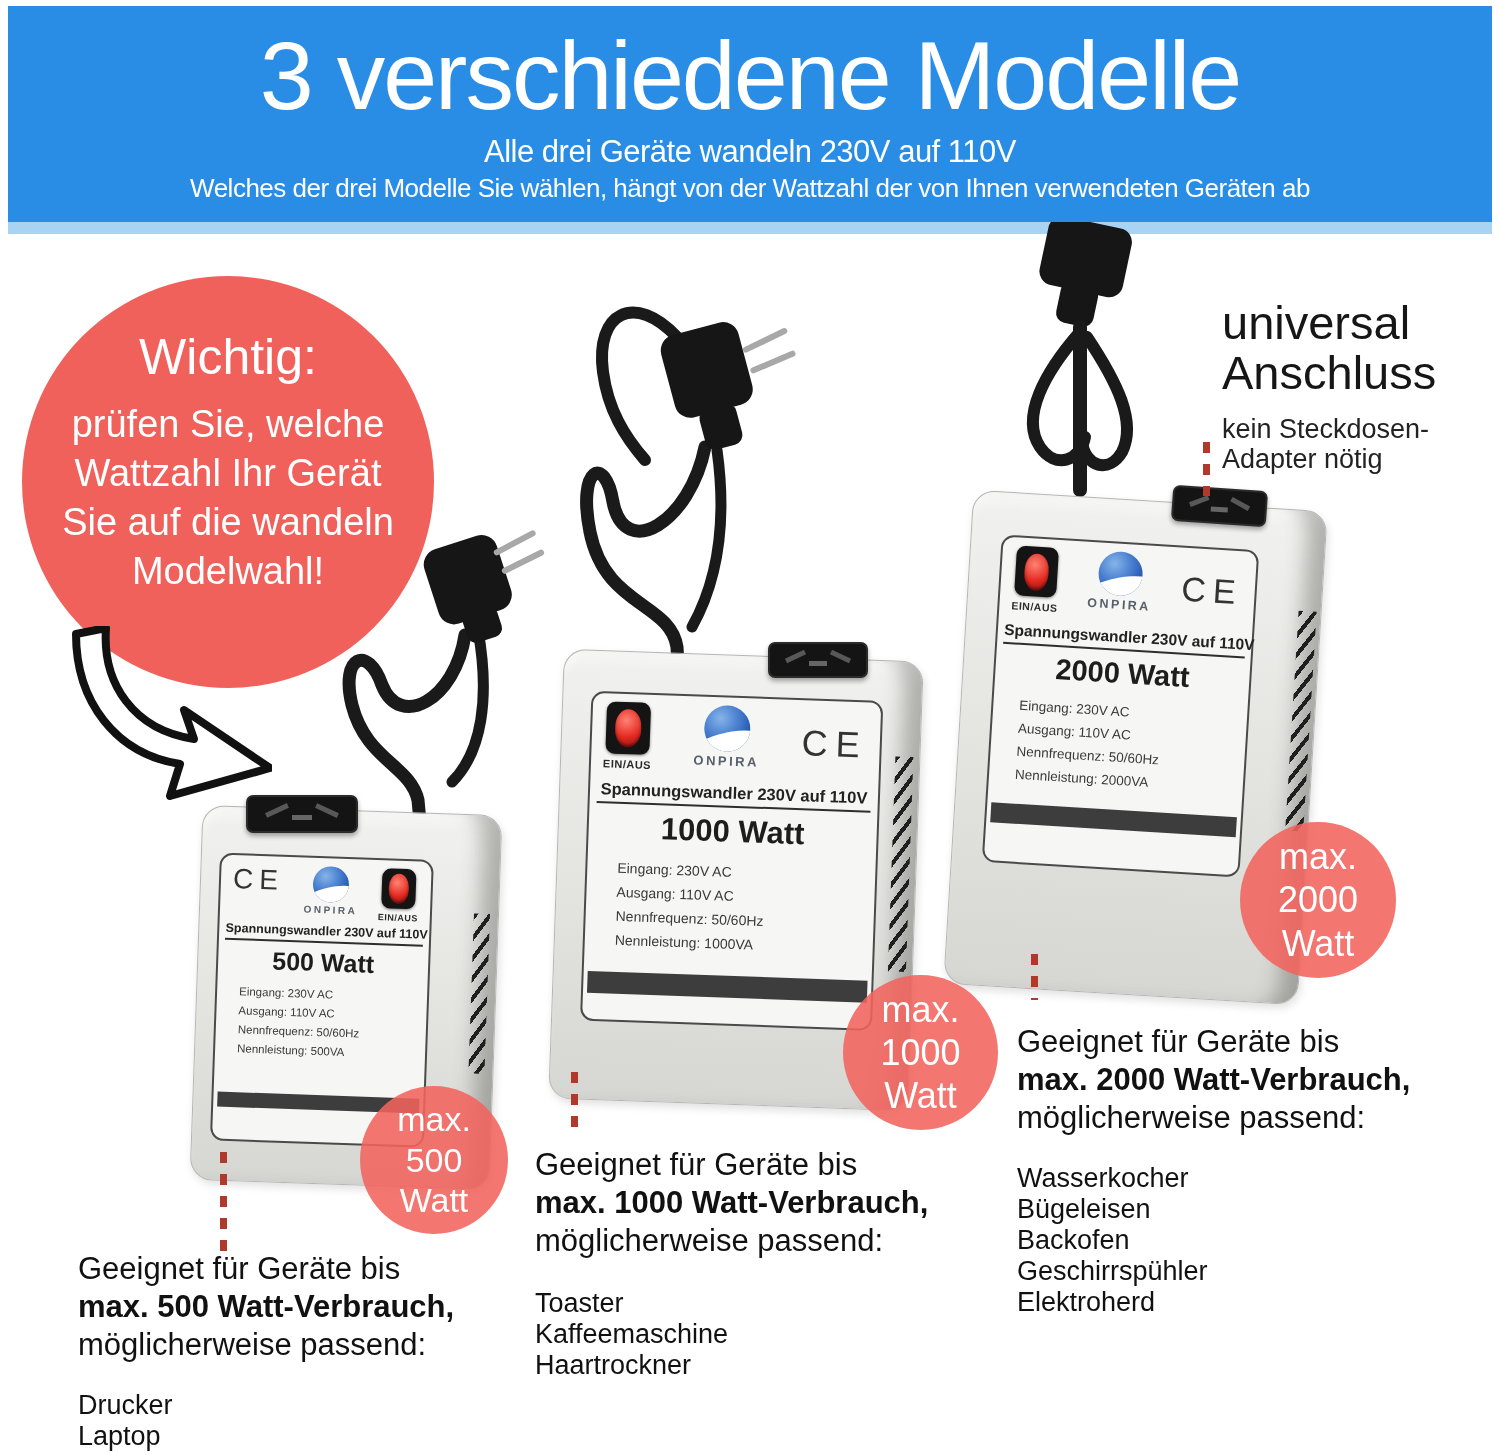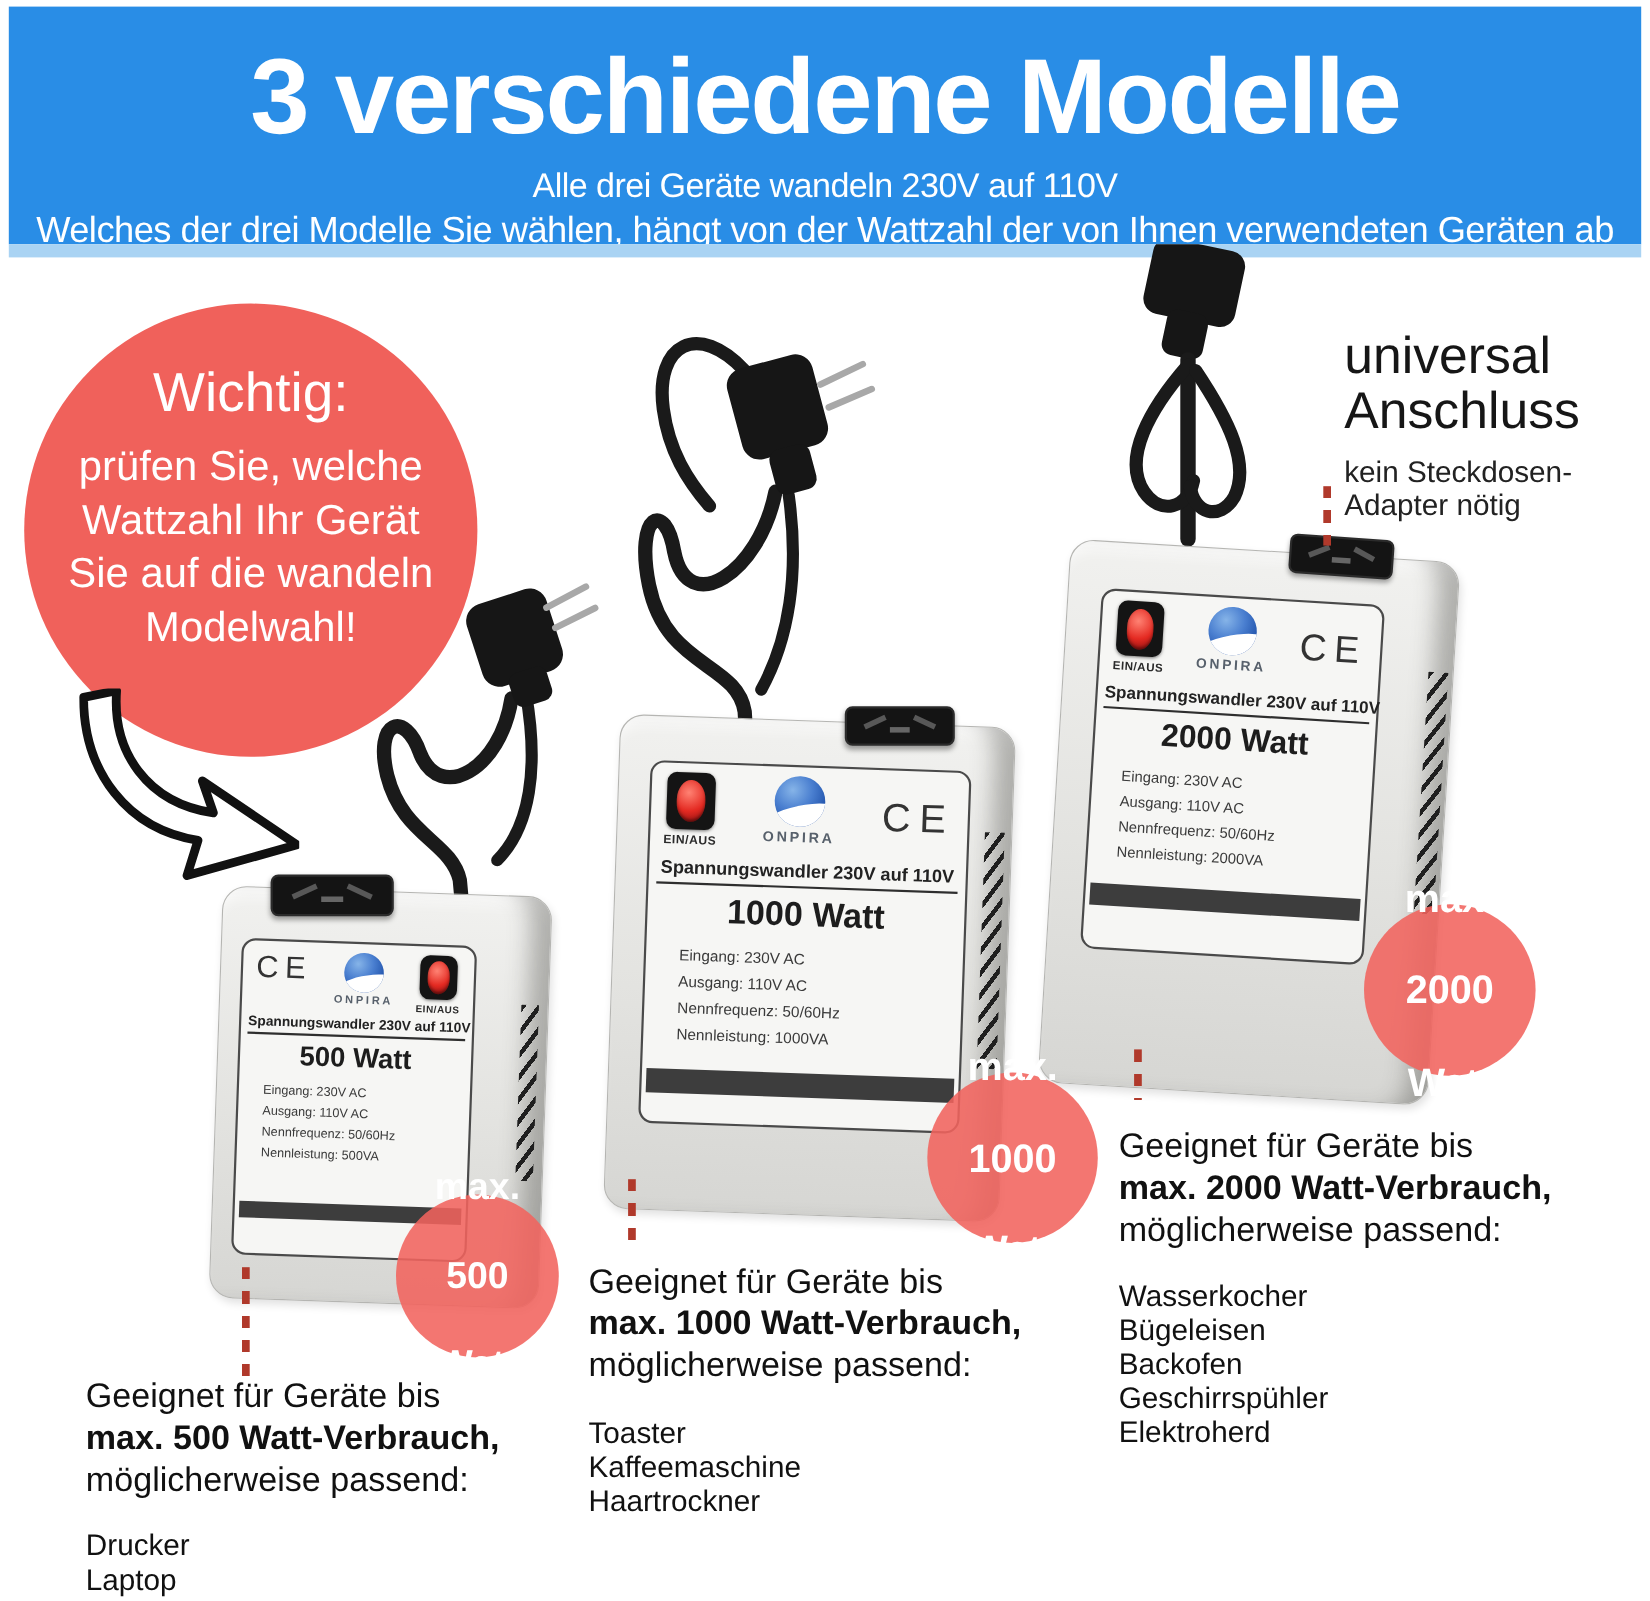--- a/index.html
+++ b/index.html
@@ -4,23 +4,23 @@
 <style>
   html,body{margin:0;padding:0;background:#fff;}
   *{box-sizing:border-box;}
   .canvas{position:relative;width:1500px;height:1455px;background:#fff;overflow:hidden;
           font-family:"Liberation Sans",sans-serif;color:#1a1a1a;}
 
   
   .banner{position:absolute;left:8px;top:6px;width:1484px;height:216px;background:#298de6;
           color:#fff;text-align:center;z-index:2;}
   .banner-strip{position:absolute;left:8px;top:222px;width:1484px;height:12px;background:#a9d3f3;z-index:2;}
-  .banner-title{margin:15px;padding-top:18px;font-size:97px;font-weight:700;letter-spacing:-2px;line-height:1.0;}
+  .banner-title{margin:3px;padding-top:18px;font-size:97px;font-weight:400;letter-spacing:-2px;line-height:1.0;}
   .banner-sub1{margin:0;margin-top:10px;font-size:31px;letter-spacing:-0.5px;white-space:nowrap;}
-  .banner-sub2{margin:16px;margin-top:3px;font-size:33px;letter-spacing:-0.5px;white-space:nowrap;}
+  .banner-sub2{margin:16px;margin-top:3px;font-size:26px;letter-spacing:-0.5px;white-space:nowrap;}
 
   
   .wichtig{position:absolute;left:22px;top:276px;width:412px;height:412px;border-radius:50%;
            background:#f0615b;color:#fff;text-align:center;z-index:1;}
   .wichtig-title{margin-top:52px;font-size:50px;}
   .wichtig-lines{margin-top:14px;font-size:38px;line-height:49px;}
 
   
   .arrow{position:absolute;left:72px;top:626px;z-index:6;}
 
@@ -81,22 +81,22 @@
 
   .p3 .ce{font-size:34px;letter-spacing:7px;margin-top:14px;}
   .p3 .sphere{width:44px;height:44px;} .p3 .logo-text{font-size:12.5px;}
   .p3 .switch{width:42px;height:50px;} .p3 .switch-label{font-size:10.5px;}
   .p3 .ltitle{font-size:15.5px;margin-top:10px;width:95%;}
   .p3 .lwatt{font-size:29px;margin-top:6px;}
   .p3 .specs{font-size:13.5px;line-height:23px;padding-left:26px;margin-top:10px;}
   .p3 .band{bottom:38px;height:20px;}
 
   
-  .badge{position:absolute;border-radius:50%;background:rgba(241,99,93,.88);color:#fff;font-weight:bold;
-         display:flex;flex-direction:column;align-items:center;justify-content:center;line-height:1.2;z-index:6;gap:40px;}
+  .badge{position:absolute;border-radius:50%;background:rgba(241,99,93,.88);color:#fff;font-weight:normal;
+         display:flex;flex-direction:column;align-items:center;justify-content:center;line-height:1.2;z-index:6;}
   .badge.b1{left:360px;top:1086px;width:148px;height:148px;font-size:34px;}
   .badge.b2{left:843px;top:975px;width:155px;height:155px;font-size:36px;}
   .badge.b3{left:1240px;top:822px;width:156px;height:156px;font-size:36px;}
 
   
   .dot{position:absolute;width:7px;z-index:6;
        background:repeating-linear-gradient(to bottom,#b0392b 0 11px,rgba(0,0,0,0) 11px 22px);}
   .d1{left:220px;top:1152px;height:106px;}
   .d2{left:571px;top:1072px;height:64px;}
   .d3{left:1031px;top:954px;height:46px;}

